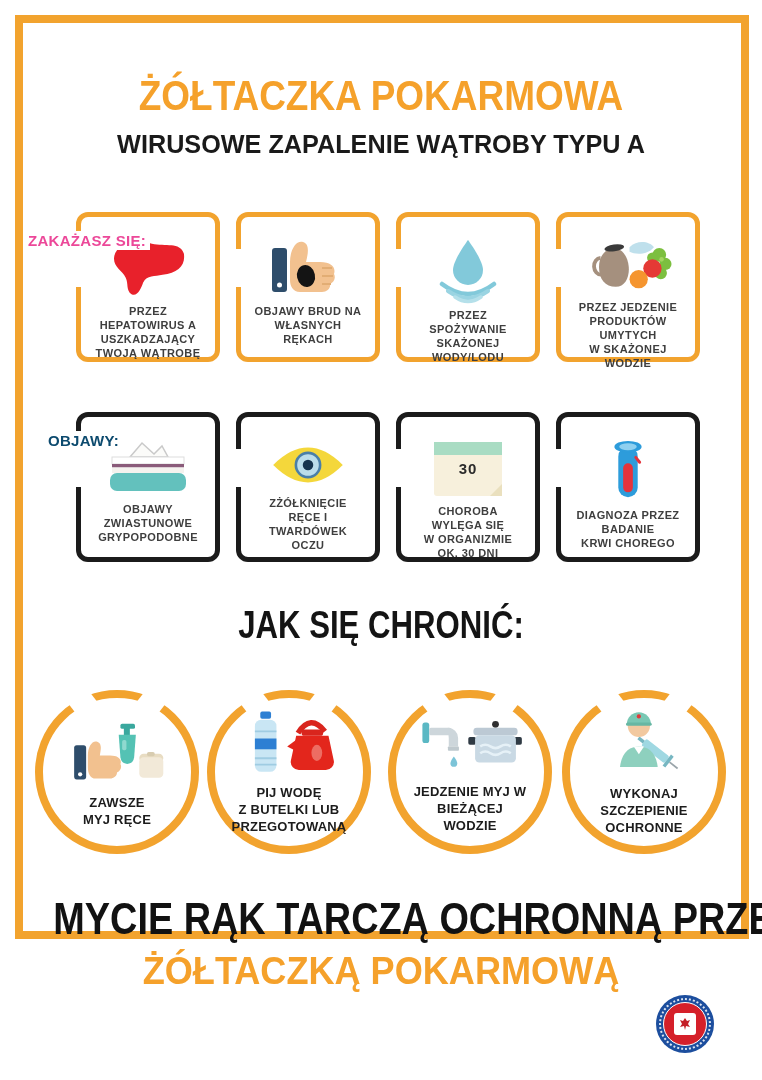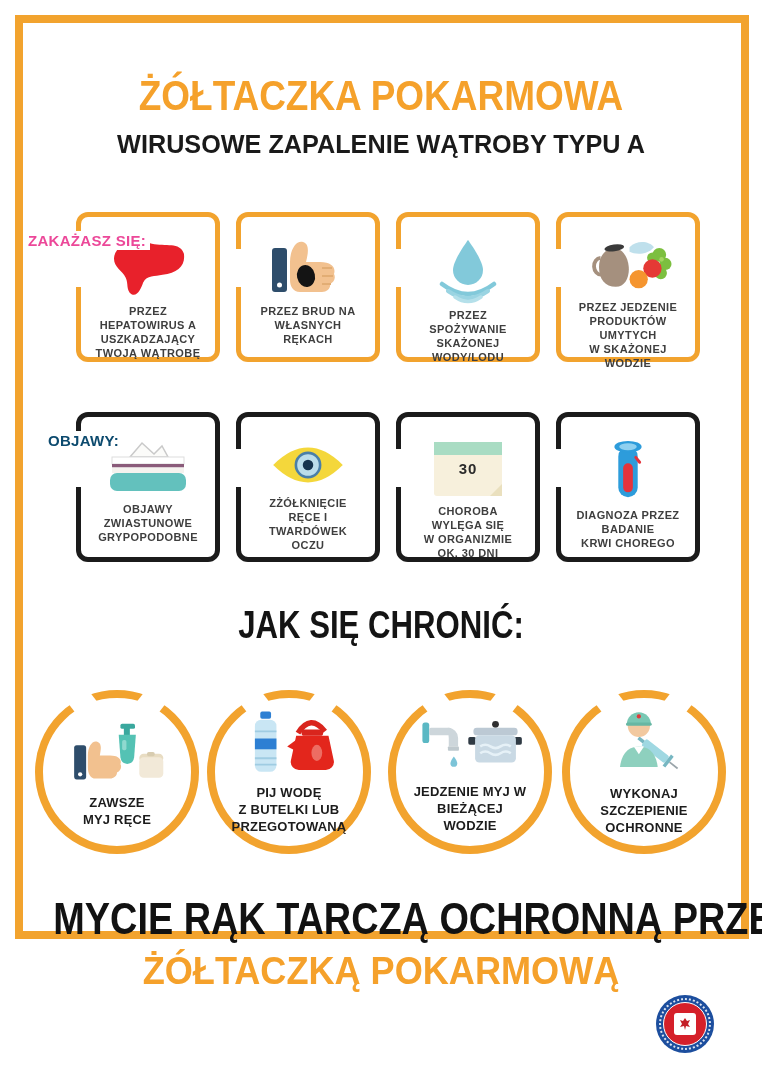--- a/index.html
+++ b/index.html
@@ -87,21 +87,21 @@
       <div class="notch"></div>
       <div class="cicon">
         <svg width="88" height="62" viewBox="0 0 84 62">
           <rect x="6" y="10" width="15" height="44" rx="3" fill="#2E4D6B"></rect>
           <circle cx="13.5" cy="47" r="2.5" fill="#fff"></circle>
           <path d="M24 24 C24 12 30 2 37 4 C44 6 42 16 40 24 L54 24 C66 24 70 30 68 36 C70 40 68 44 64 46 C65 50 61 54 56 54 L34 54 C27 54 24 48 24 42 Z" fill="#F2C18F"></path>
           <path d="M56 30 h10 M56 38 h11 M56 46 h9" stroke="#E2AD74" stroke-width="2" fill="none"></path>
           <ellipse cx="40" cy="38" rx="9" ry="11" transform="rotate(-12 40 38)" fill="#141414"></ellipse>
         </svg>
       </div>
-      <div class="card-label">PRZEZ BRUD NA
+      <div class="card-label">OBJAWY BRUD NA
 WŁASNYCH
 RĘKACH</div>
     </div>
 
     <div class="card orange">
       <div class="notch"></div>
       <div class="cicon">
         <svg width="84" height="66" viewBox="0 0 80 66">
           <path d="M40 2 C40 2 25 22 25 32 a15 15 0 0 0 30 0 C55 22 40 2 40 2 Z" fill="#82C9DA"></path>
           <path d="M14 46 q26 20 52 0" stroke="#82C9DA" stroke-width="4.5" fill="none" stroke-linecap="round"></path>

